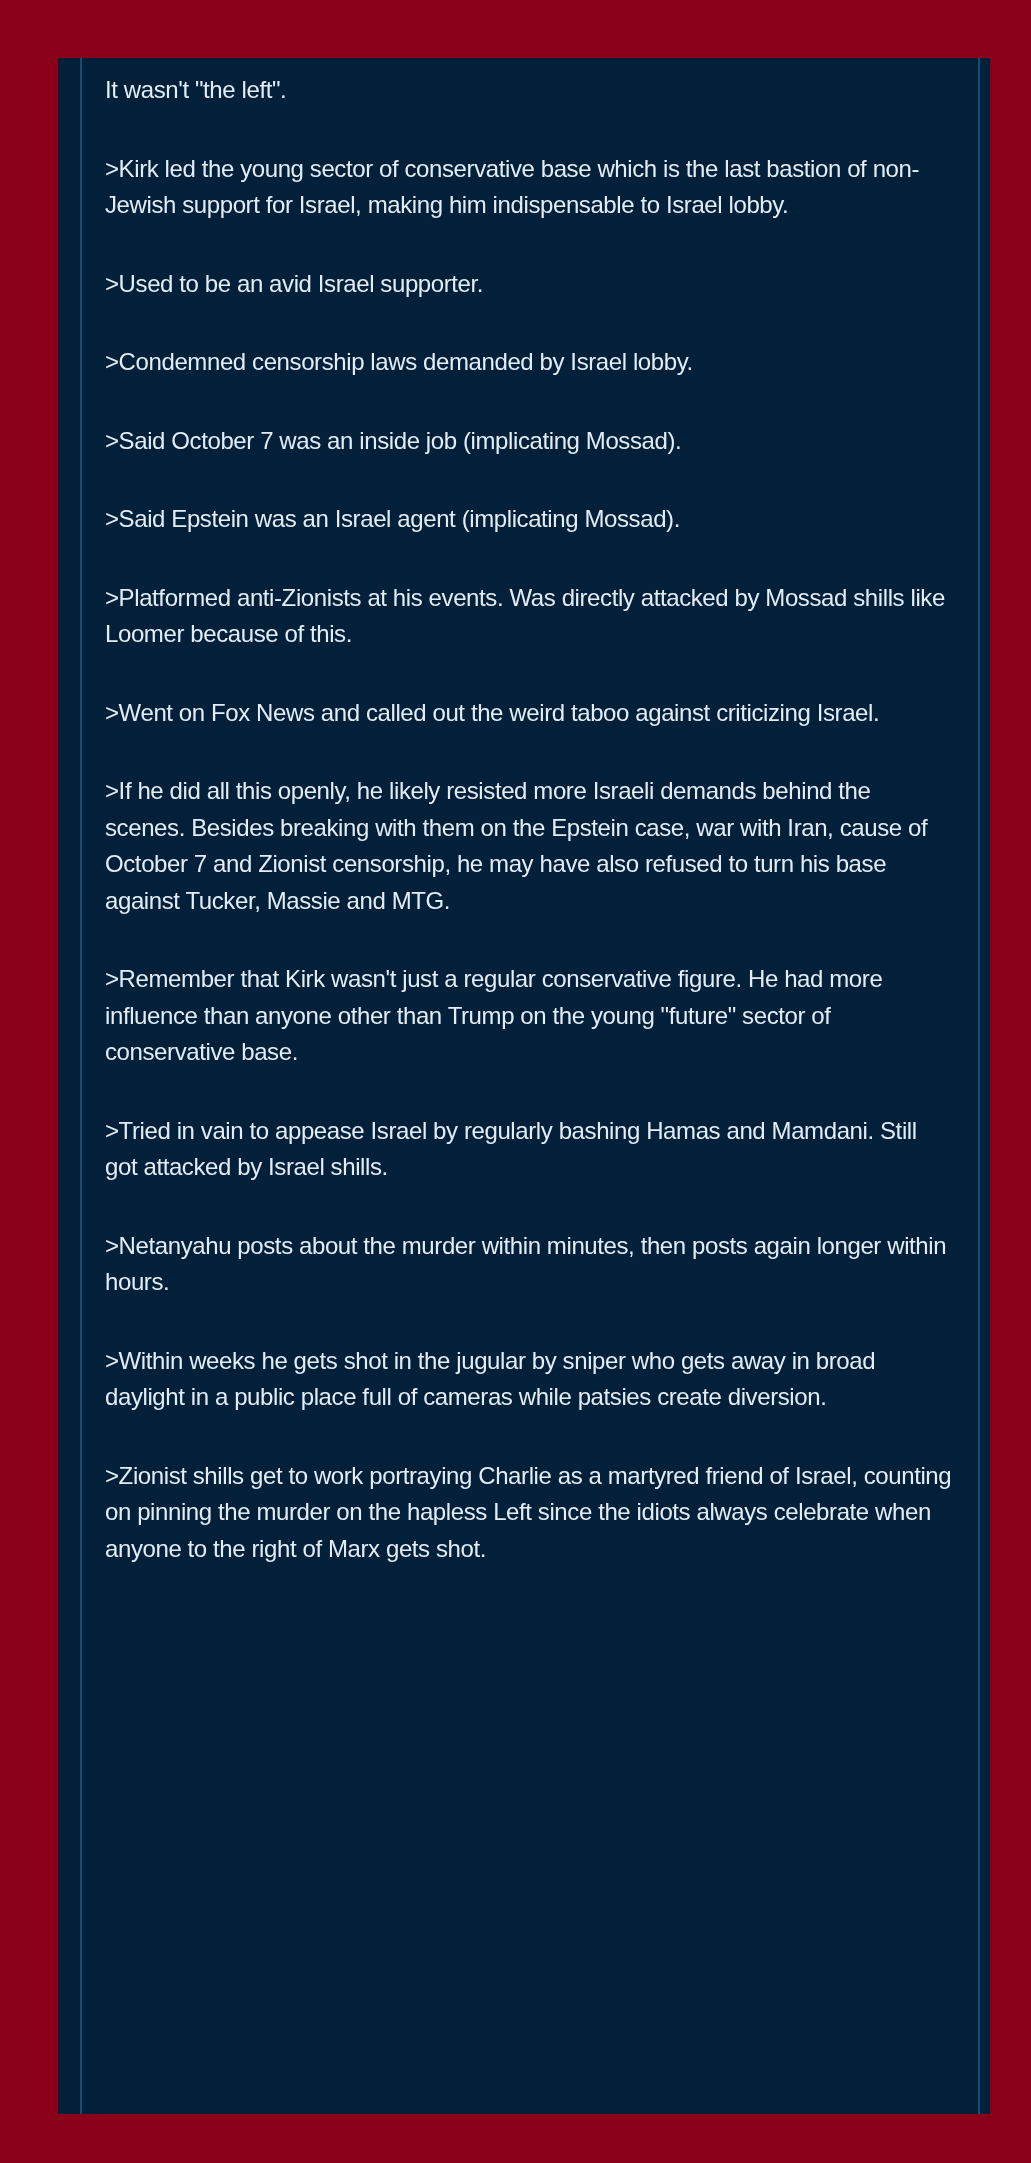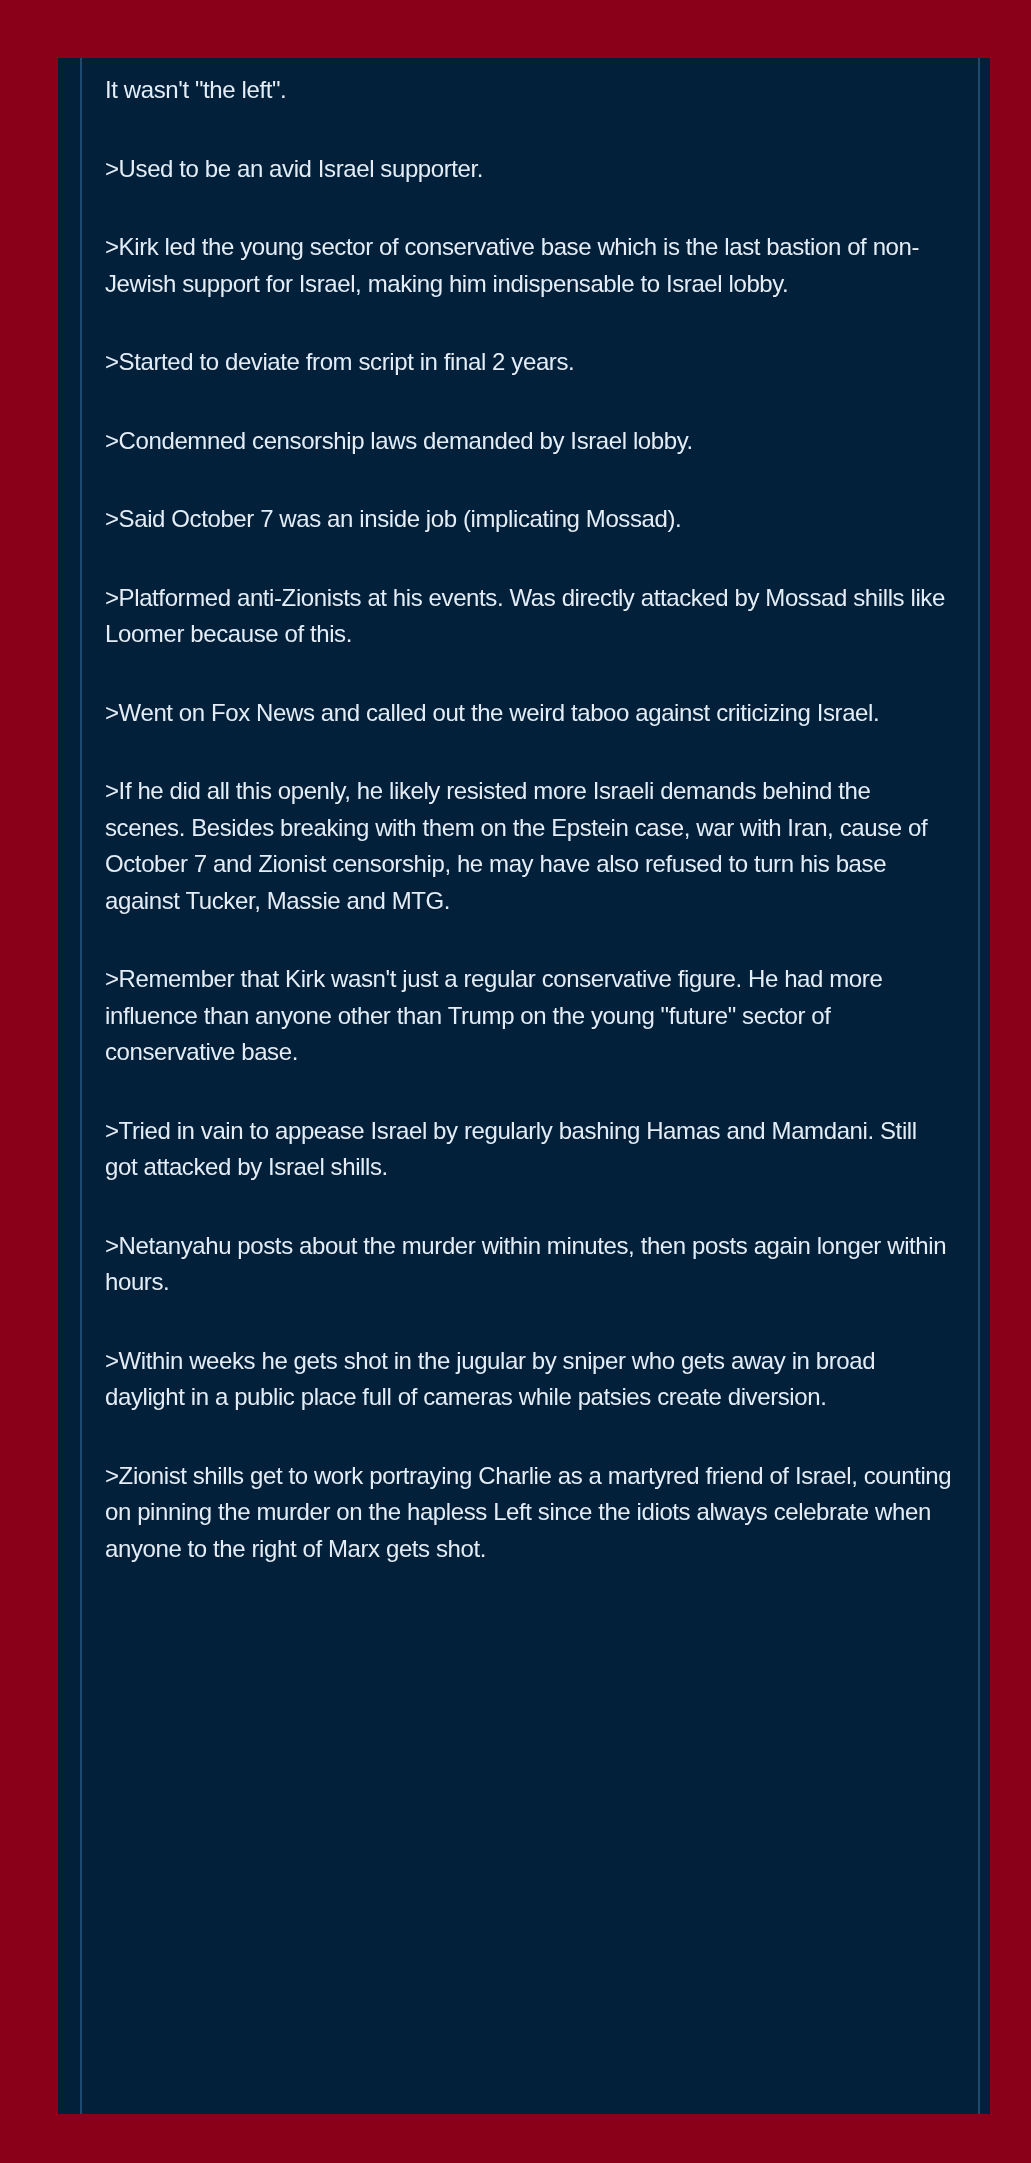--- a/index.html
+++ b/index.html
@@ -40,25 +40,25 @@
     letter-spacing: -0.4px;
     font-weight: 400;
   }
 </style>
 </head>
 <body>
 
 <div class="panel">
   <div class="text-column">
     <p>It wasn't "the left".</p>
+    <p>&gt;Kirk led the young sector of conservative base which is the last bastion of non-Jewish support for Israel, making him indispensable to Israel lobby.</p>
     <p>&gt;Used to be an avid Israel supporter.</p>
-    <p>&gt;Kirk led the young sector of conservative base which is the last bastion of non-Jewish support for Israel, making him indispensable to Israel lobby.</p>
-    <p>&gt;Started to deviate from script in final 2 years.</p>
     <p>&gt;Condemned censorship laws demanded by Israel lobby.</p>
     <p>&gt;Said October 7 was an inside job (implicating Mossad).</p>
+    <p>&gt;Said Epstein was an Israel agent (implicating Mossad).</p>
     <p>&gt;Platformed anti-Zionists at his events. Was directly attacked by Mossad shills like Loomer because of this.</p>
     <p>&gt;Went on Fox News and called out the weird taboo against criticizing Israel.</p>
     <p>&gt;If he did all this openly, he likely resisted more Israeli demands behind the scenes. Besides breaking with them on the Epstein case, war with Iran, cause of October 7 and Zionist censorship, he may have also refused to turn his base against Tucker, Massie and MTG.</p>
     <p>&gt;Remember that Kirk wasn't just a regular conservative figure. He had more influence than anyone other than Trump on the young "future" sector of conservative base.</p>
     <p>&gt;Tried in vain to appease Israel by regularly bashing Hamas and Mamdani. Still got attacked by Israel shills.</p>
     <p>&gt;Netanyahu posts about the murder within minutes, then posts again longer within hours.</p>
     <p>&gt;Within weeks he gets shot in the jugular by sniper who gets away in broad daylight in a public place full of cameras while patsies create diversion.</p>
     <p>&gt;Zionist shills get to work portraying Charlie as a martyred friend of Israel, counting on pinning the murder on the hapless Left since the idiots always celebrate when anyone to the right of Marx gets shot.</p>
   </div>
 </div>

